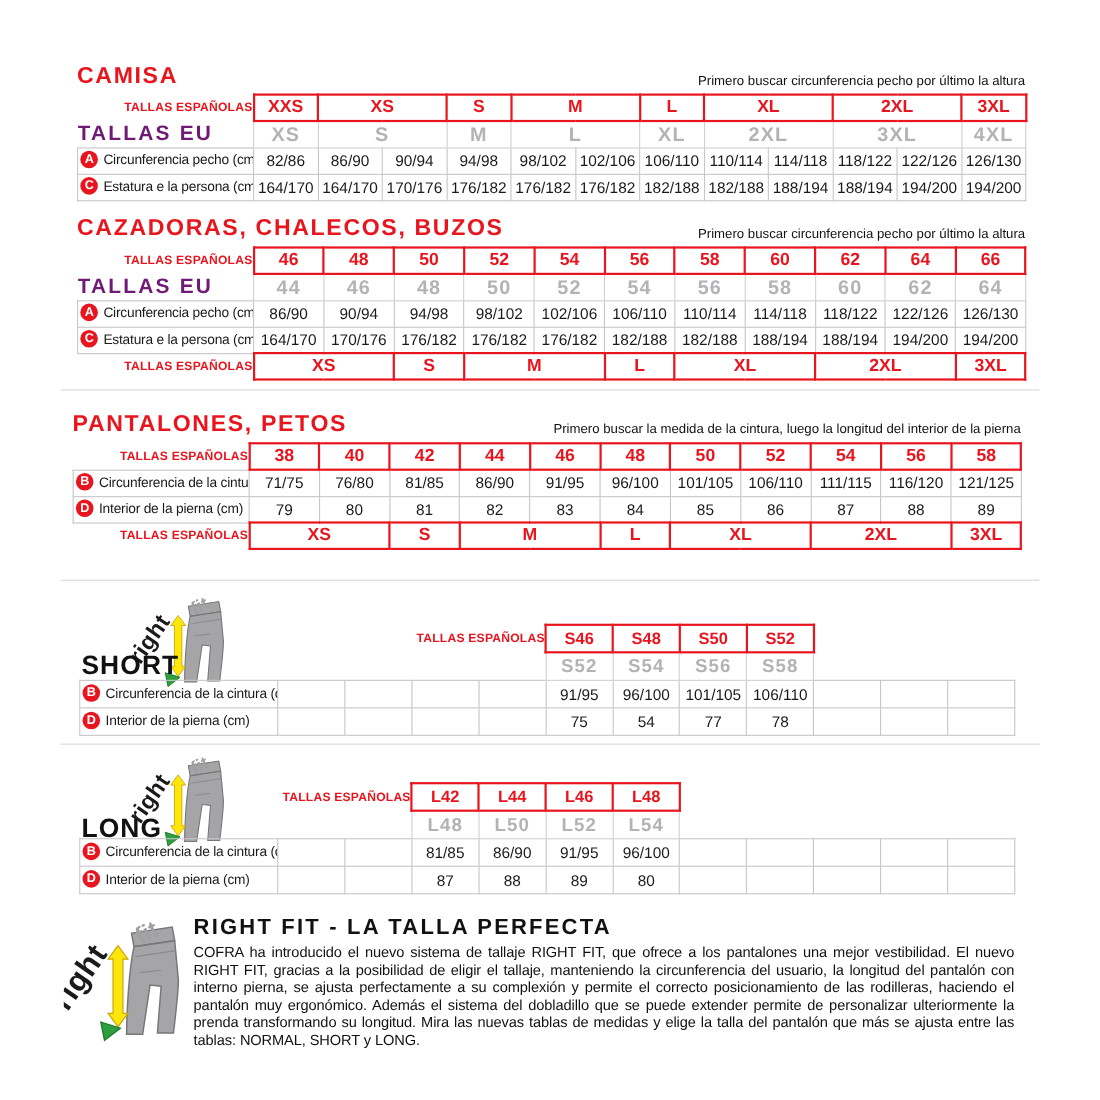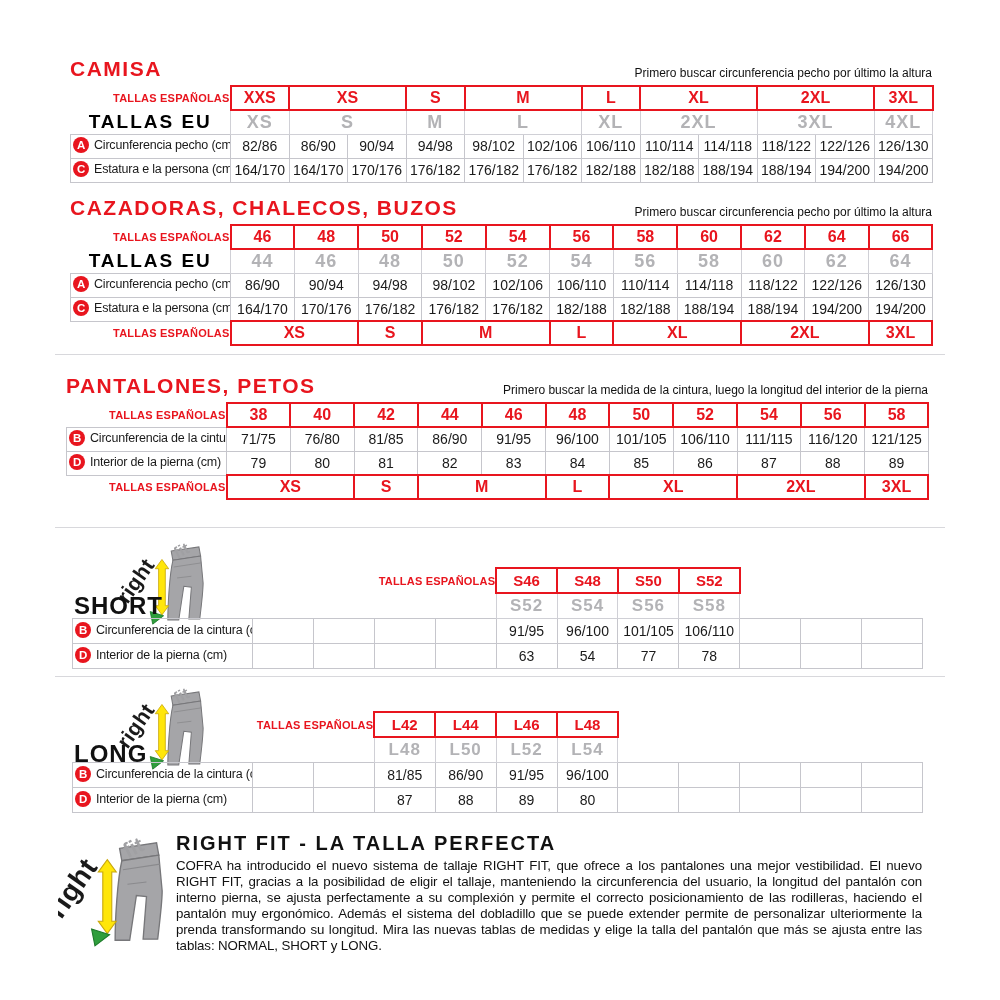--- a/index.html
+++ b/index.html
@@ -12,21 +12,21 @@
   table.size{border-collapse:collapse;table-layout:fixed;}
   table.size td{padding:0;overflow:hidden;white-space:nowrap;vertical-align:middle;}
   .t-main tr{height:24px;}
   .t-mini tr{height:25px;}
   td.redbox{border:2px solid #e8151e;color:#e8151e;font-weight:bold;font-size:16px;text-align:center;}
   .t-mini td.redbox{font-size:15px;}
   td.alt{border:1px solid #d0d0d6;color:#b3b3b6;font-weight:bold;font-size:18px;text-align:center;letter-spacing:1px;}
   .t-mini td.alt{font-size:17px;}
   td.val{border:1px solid #c6c6cc;font-size:14px;text-align:center;color:#1a1a1a;}
   td.hlab{color:#e8151e;font-weight:bold;font-size:11px;text-align:right;padding-right:7px;letter-spacing:0.2px;}
-  td.altlab{color:#000000;font-weight:bold;font-size:19px;text-align:center;padding-left:5px;letter-spacing:2px;}
+  td.altlab{color:#701a75;font-weight:bold;font-size:19px;text-align:left;padding-left:5px;letter-spacing:2px;}
   td.mlab{border:1px solid #c6c6cc;font-size:12.5px;padding-left:3px;letter-spacing:-0.2px;}
   .badge{display:inline-flex;width:16px;height:16px;border-radius:50%;background:#e8151e;color:#fff;
          font-weight:bold;font-size:11.5px;align-items:center;justify-content:center;margin:0 5px 0 2px;
          vertical-align:middle;position:relative;top:-1px;}
   .hr{position:absolute;left:55px;width:890px;height:1px;background:#d8d8dc;}
   .side-label{position:absolute;font-weight:bold;font-size:24px;letter-spacing:1px;color:#111;}
   .rf-logo{position:absolute;}
   .rf-head{position:absolute;font-weight:bold;font-size:20px;letter-spacing:2px;color:#111;white-space:nowrap;}
   .rf-para{position:absolute;font-size:13.3px;line-height:15.9px;text-align:justify;color:#111;letter-spacing:-0.1px;}
 </style>
@@ -355,21 +355,21 @@
             <td class="val"></td>
             <td class="val"></td>
             <td class="val"></td>
           </tr>
           <tr>
             <td class="mlab"><span class="badge">D</span><span>Interior de la pierna (cm)</span></td>
             <td class="val"></td>
             <td class="val"></td>
             <td class="val"></td>
             <td class="val"></td>
-            <td class="val">63</td>
+            <td class="val">75</td>
             <td class="val">54</td>
             <td class="val">77</td>
             <td class="val">78</td>
             <td class="val"></td>
             <td class="val"></td>
             <td class="val"></td>
           </tr>
         </tbody>
       </table>
     </div>

